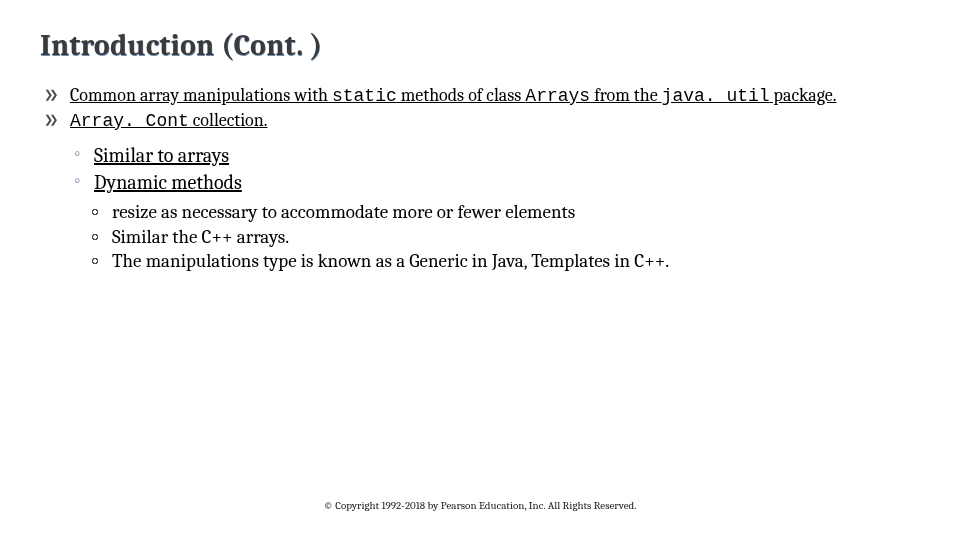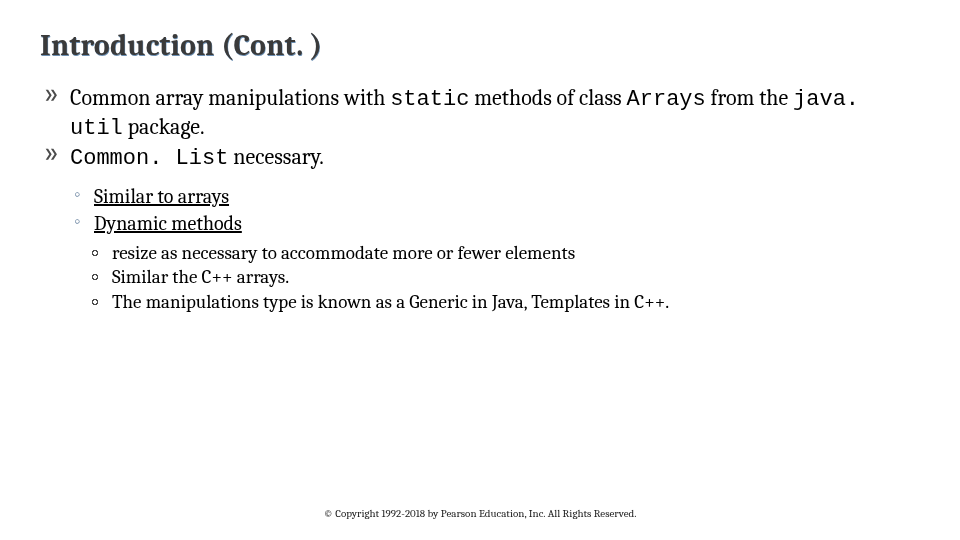--- a/index.html
+++ b/index.html
@@ -19,25 +19,26 @@
     margin-bottom: 22px;
     letter-spacing: 0.2px;
   }
   .level1 {
     list-style: none;
     margin: 0 0 0 4px;
     padding: 0;
   }
   .level1 > li {
     position: relative;
-    font-size: 22px;
+    font-size: 18px;
     line-height: 1.25;
     padding-left: 26px;
     margin-bottom: 2px;
     color: #000;
+    text-decoration: underline;
   }
   .level1 > li::before {
     content: "\276F\276F"; 
     position: absolute;
     left: 0;
     top: 3px;
     font-size: 11px;
     letter-spacing: -4px;
     color: #4c4c4c;
   }
@@ -90,41 +91,41 @@
     width: 14px; height: 10px;
     background:
       radial-gradient(circle at 3px 5px, transparent 2px, #4c4c4c 2px 3px, transparent 3px) left/7px 10px no-repeat,
       radial-gradient(circle at 10px 5px, transparent 2px, #4c4c4c 2px 3px, transparent 3px) right/7px 10px no-repeat;
     display: inline-block;
     position: absolute;
     left: 0; top: 7px;
   }
   .footer {
     position: absolute;
-    bottom: 20px;
+    bottom: 28px;
     left: 0;
     width: 100%;
     text-align: center;
     font-size: 11px;
     color: #1a1a1a;
   }
 </style>
 </head>
 <body>
 
 <div class="slide">
 
   <h1 class="title">Introduction (Cont. )</h1>
 
   <ul class="level1">
     <li>
       <span>Common array manipulations with </span><span class="mono">static</span><span> methods of class </span><span class="mono">Arrays</span><span> from the </span><span class="mono">java. util</span><span> package.</span>
     </li>
     <li>
-      <span class="mono">Common. List</span><span> necessary.</span>
+      <span class="mono">Array. Cont</span><span> collection.</span>
     </li>
   </ul>
 
   <ul class="level2">
     <li>Similar to arrays</li>
     <li>Dynamic methods</li>
   </ul>
 
   <ul class="level3">
     <li>resize as necessary to accommodate more or fewer elements</li>

